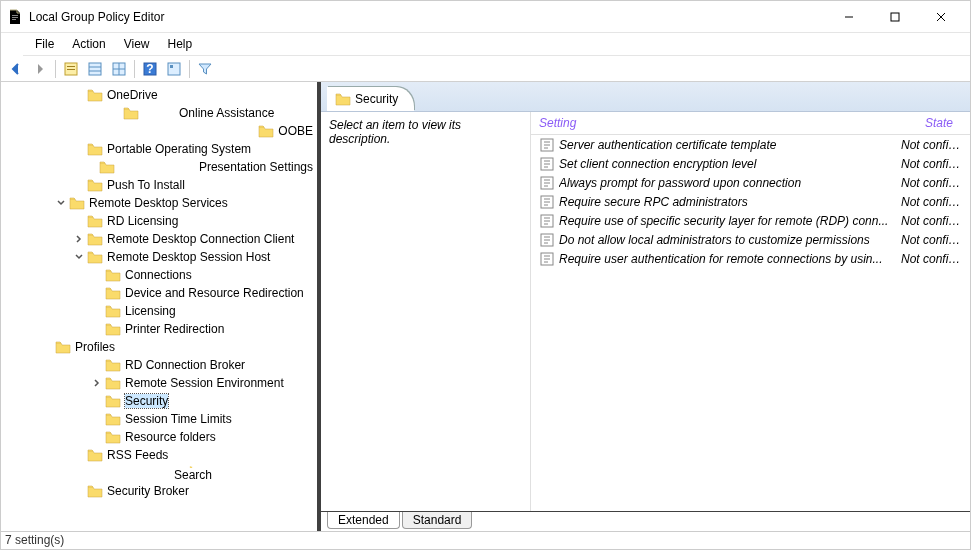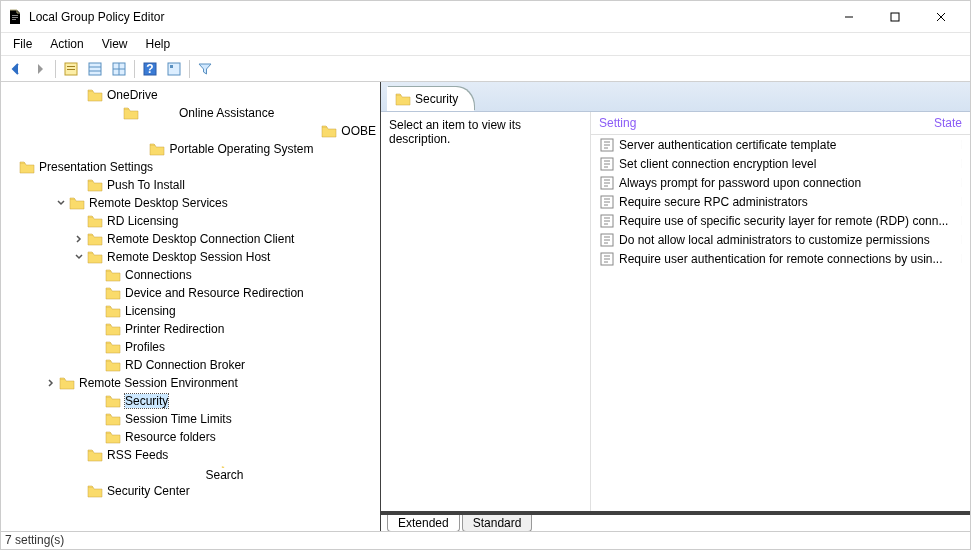--- a/index.html
+++ b/index.html
@@ -9,59 +9,59 @@
 
 .titlebar { display:flex; align-items:center; height:32px; padding:8px 6px; background:#fff; border-bottom:1px solid #e5e5e5;}
 .titlebar .app-icon { width:16px; height:16px; margin-right:6px;}
 .titlebar .title { flex:0 0 auto; color:#000;}
 .titlebar .spacer { flex:1;}
 .win-controls { display:flex; }
 .win-btn { width:46px; height:30px; display:flex; align-items:center; justify-content:center; }
 .win-btn svg { stroke:#000; fill:none; stroke-width:1;}
 
 
-.menubar { display:flex; gap:2px; padding:2px 4px; background:#fff; border-bottom:1px solid #e5e5e5;}
+.menubar { display:flex; gap:2px; padding:2px 4px; background:#fff; border-bottom:1px solid #e5e5e5;margin-left:22px;}
 .menubar .menu-item { padding:2px 8px; }
 
 
 .toolbar { display:flex; align-items:center; height:26px; padding:0 4px; gap:2px; background:#fff; border-bottom:1px solid #d0d0d0; }
 .tool-btn { width:22px; height:22px; display:flex; align-items:center; justify-content:center; border:1px solid transparent;}
 .tool-sep { width:1px; height:18px; background:#ccc; margin:0 2px;}
 
 
 .content { flex:1; display:flex; overflow:hidden; }
-.tree-pane { width:380px; overflow:auto; border-right:1px solid #404040; position:relative;}
+.tree-pane { width:320px; overflow:auto; border-right:4px solid #404040; position:relative;}
 .detail-pane { flex:1; display:flex; flex-direction:column; overflow:hidden;}
 
 
 .tree { padding:4px 0 8px 0; white-space:nowrap;}
 .tree-row { display:flex; align-items:center; height:18px; padding:0 4px;}
 .twisty { width:12px; height:12px; display:flex; align-items:center; justify-content:center; margin-right:2px;}
 .twisty.none{ visibility:hidden;}
 .folder-icon { width:16px; height:14px; margin-right:4px;}
 .tree-label { color:#000;}
 .tree-row.selected .tree-label{ background:#cce8ff; outline:1px dotted #555;}
 
 
 .detail-header { height:30px; display:flex; align-items:flex-end; background:linear-gradient(#e3ecf7,#d6e3f2); border-bottom:1px solid #b8c6d9;}
 .detail-header-tab { background:#fff; height:24px; display:flex; align-items:center; padding:0 16px 0 8px; margin-left:6px; border-top-right-radius:18px 20px; box-shadow:1px -1px 0 #9aa; }
-.detail-body { flex:1; display:flex; overflow:hidden;}
+.detail-body { flex:1; display:flex; overflow:hidden;font-style:italic;}
 .desc-col { width:210px; padding:6px 8px; border-right:1px solid #e0e0e0; color:#000;}
 .list-col { flex:1; overflow:auto;}
 .list-header { display:flex; border-bottom:1px solid #e0e0e0;}
 .list-header .col-h { padding:4px 8px; font-weight:400; color:#8b5cf6; }
 .col-setting { width:350px;}
 .col-state { width:80px; text-align:right;}
 .list-row { display:flex; align-items:center; padding:1px 8px; height:19px;}
 .setting-icon { width:16px; height:16px; margin-right:4px; flex-shrink:0;}
 .setting-label { flex:0 0 342px; overflow:hidden; text-overflow:ellipsis; white-space:nowrap;}
 .state-label { width:80px; overflow:hidden; text-overflow:ellipsis; white-space:nowrap;}
 
 
-.bottom-tabs { display:flex; align-items:flex-start; height:20px; padding-left:6px; border-top:4px solid #404040;}
+.bottom-tabs { display:flex; align-items:flex-start; height:20px; padding-left:6px; border-top:1px solid #404040;}
 .btab { padding:1px 10px; border:1px solid #999; border-top:none; background:#f0f0f0; border-bottom-left-radius:4px; border-bottom-right-radius:4px; margin-right:2px;}
 .btab.active{ background:#fff;}
 
 
 .statusbar { height:18px; border-top:1px solid #ccc; padding:1px 4px; color:#333;}
 
 
 .folder-svg path{ fill:#fadb6b; stroke:#c8a23c; stroke-width:.5;}
 .setting-svg rect{ fill:#fff; stroke:#888; stroke-width:1;}
 .setting-svg line{ stroke:#888; stroke-width:1;}
@@ -184,29 +184,29 @@
             <span class="tree-label">Online Assistance</span>
           </div>
           <div class="tree-row" style="padding-left: 72px; justify-content: flex-end;">
             <span class="twisty none"></span>
             <svg class="folder-icon folder-svg" viewBox="0 0 16 14">
               <path d="M1 3h5l1 2h8v8H1z"></path>
               <path d="M1 3v-1h4l1 1"></path>
             </svg>
             <span class="tree-label">OOBE</span>
           </div>
-          <div class="tree-row" style="padding-left: 72px; justify-content: center;">
+          <div class="tree-row" style="padding-left: 72px;">
             <span class="twisty none"></span>
             <svg class="folder-icon folder-svg" viewBox="0 0 16 14">
               <path d="M1 3h5l1 2h8v8H1z"></path>
               <path d="M1 3v-1h4l1 1"></path>
             </svg>
             <span class="tree-label">Portable Operating System</span>
           </div>
-          <div class="tree-row" style="">
+          <div class="tree-row" style=" justify-content: space-between;">
             <span class="twisty none"></span>
             <svg class="folder-icon folder-svg" viewBox="0 0 16 14">
               <path d="M1 3h5l1 2h8v8H1z"></path>
               <path d="M1 3v-1h4l1 1"></path>
             </svg>
             <span class="tree-label">Presentation Settings</span>
           </div>
           <div class="tree-row" style="padding-left: 72px;">
             <span class="twisty none"></span>
             <svg class="folder-icon folder-svg" viewBox="0 0 16 14">
@@ -284,37 +284,37 @@
             <span class="tree-label">Licensing</span>
           </div>
           <div class="tree-row" style="padding-left: 90px;">
             <span class="twisty none"></span>
             <svg class="folder-icon folder-svg" viewBox="0 0 16 14">
               <path d="M1 3h5l1 2h8v8H1z"></path>
               <path d="M1 3v-1h4l1 1"></path>
             </svg>
             <span class="tree-label">Printer Redirection</span>
           </div>
-          <div class="tree-row" style="padding-left: 90px;">
+          <div class="tree-row" style="padding-left: 40px;">
             <span class="twisty none"></span>
             <svg class="folder-icon folder-svg" viewBox="0 0 16 14">
               <path d="M1 3h5l1 2h8v8H1z"></path>
               <path d="M1 3v-1h4l1 1"></path>
             </svg>
             <span class="tree-label">Profiles</span>
           </div>
           <div class="tree-row" style="padding-left: 90px;">
             <span class="twisty none"></span>
             <svg class="folder-icon folder-svg" viewBox="0 0 16 14">
               <path d="M1 3h5l1 2h8v8H1z"></path>
               <path d="M1 3v-1h4l1 1"></path>
             </svg>
             <span class="tree-label">RD Connection Broker</span>
           </div>
-          <div class="tree-row" style="padding-left: 44px;">
+          <div class="tree-row" style="padding-left: 90px;">
             <span class="twisty ">
               <svg width="10" height="10">
                 <path d="M3 2l3 3-3 3" fill="none" stroke="#555" stroke-width="1.5"></path>
               </svg>
             </span>
             <svg class="folder-icon folder-svg" viewBox="0 0 16 14">
               <path d="M1 3h5l1 2h8v8H1z"></path>
               <path d="M1 3v-1h4l1 1"></path>
             </svg>
             <span class="tree-label">Remote Session Environment</span>
@@ -358,21 +358,21 @@
               <path d="M1 3v-1h4l1 1"></path>
             </svg>
             <span class="tree-label">Search</span>
           </div>
           <div class="tree-row" style="padding-left: 72px;">
             <span class="twisty none"></span>
             <svg class="folder-icon folder-svg" viewBox="0 0 16 14">
               <path d="M1 3h5l1 2h8v8H1z"></path>
               <path d="M1 3v-1h4l1 1"></path>
             </svg>
-            <span class="tree-label">Security Center</span>
+            <span class="tree-label">Security Broker</span>
           </div>
         </div>
     </div>
 
     <div class="detail-pane">
       <div class="detail-header">
         <div class="detail-header-tab">
           <svg class="folder-icon folder-svg" viewBox="0 0 16 14">
               <path d="M1 3h5l1 2h8v8H1z"></path>
               <path d="M1 3v-1h4l1 1"></path>

